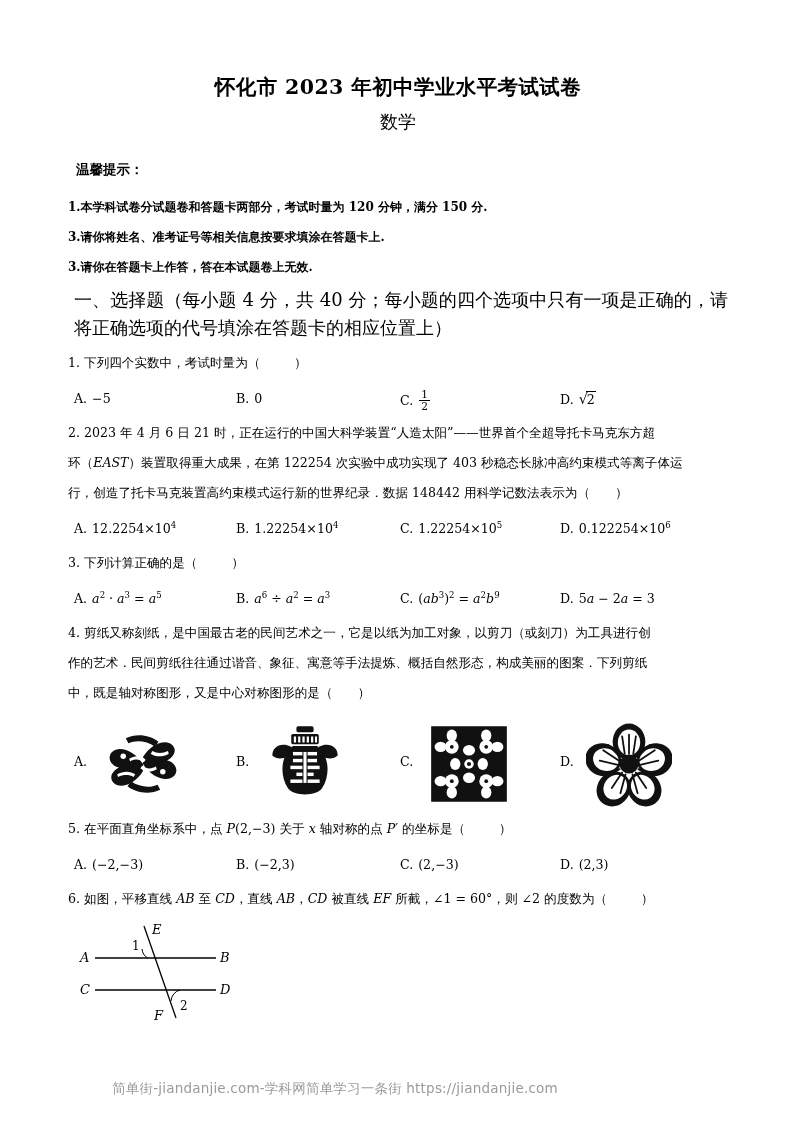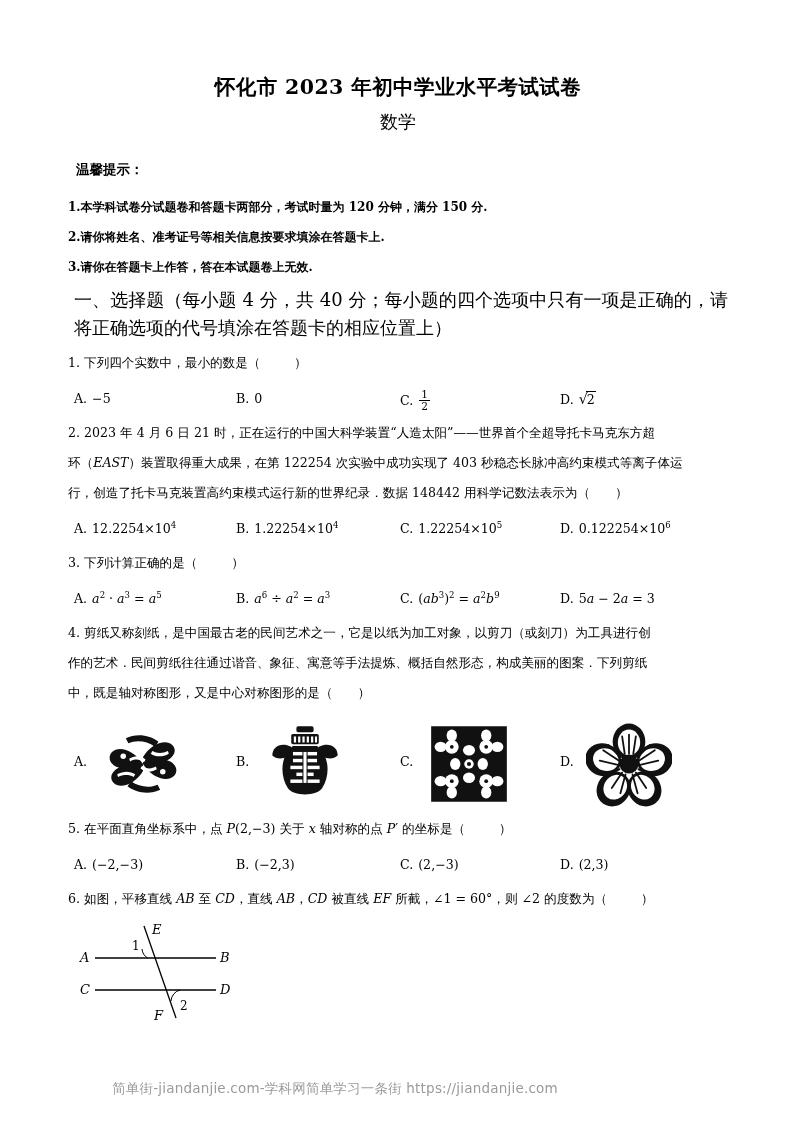--- a/index.html
+++ b/index.html
@@ -179,29 +179,29 @@
 <body>
 
 <div class="page">
   <div class="content">
 
     <div class="doc-title">怀化市 2023 年初中学业水平考试试卷</div>
     <div class="doc-subtitle">数学</div>
 
     <div class="notice-title">温馨提示：</div>
     <div class="notice-line">1.本学科试卷分试题卷和答题卡两部分，考试时量为 120 分钟，满分 150 分.</div>
-    <div class="notice-line">2.请你将姓名、准考证号等相关信息按要求填涂在答题卡上.</div>
+    <div class="notice-line">3.请你将姓名、准考证号等相关信息按要求填涂在答题卡上.</div>
     <div class="notice-line">3.请你在答题卡上作答，答在本试题卷上无效.</div>
 
     <div class="section-heading">一、选择题（每小题 4 分，共 40 分；每小题的四个选项中只有一项是正确的，请将正确选项的代号填涂在答题卡的相应位置上）</div>
 
     <div class="question">
       <div class="q-stem">
         <span>1.</span>
-        <span>下列四个实数中，最小的数是（</span><span class="paren"></span><span>）</span>
+        <span>下列四个实数中，考试时量为（</span><span class="paren"></span><span>）</span>
       </div>
       <div class="options">
         <div class="opt opt-a">
           <span class="lbl">A.</span><span>−5</span>
         </div>
         <div class="opt opt-b">
           <span class="lbl">B.</span><span>0</span>
         </div>
         <div class="opt opt-c">
           <span class="lbl">C.</span><span class="frac"><span class="num">1</span><span class="den">2</span></span>

